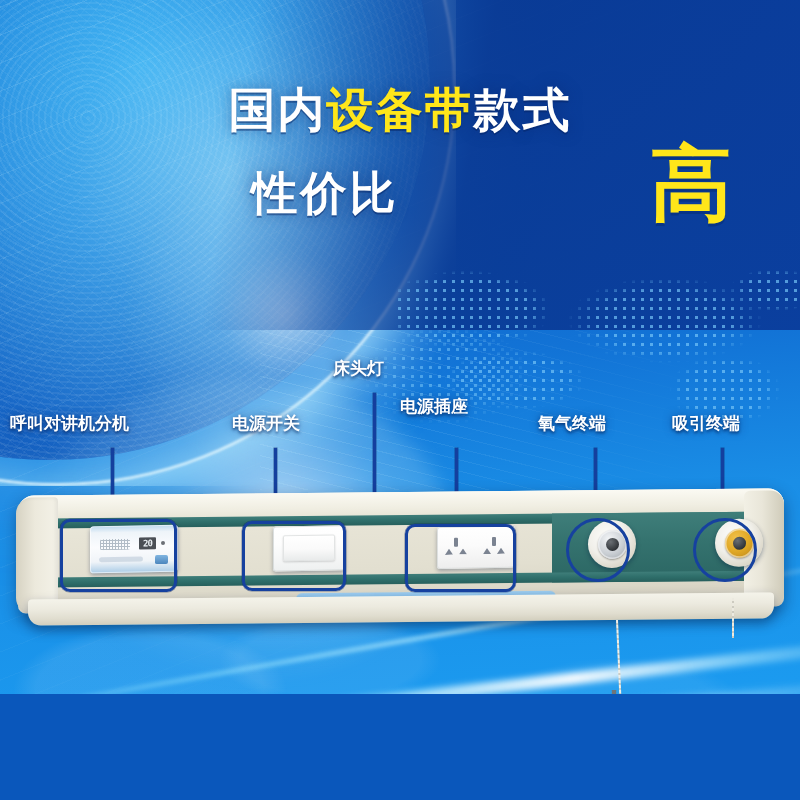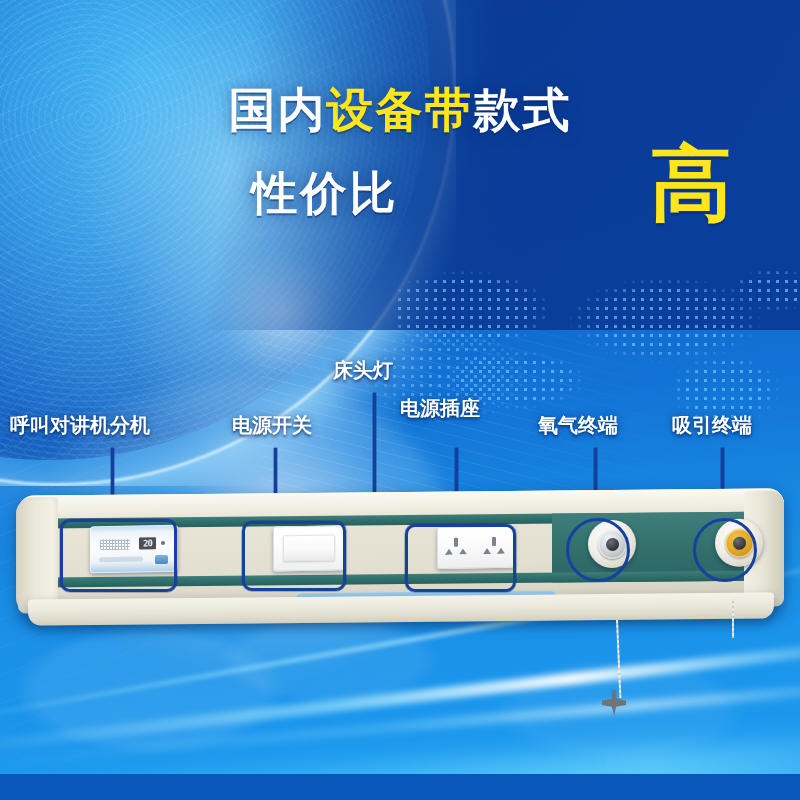--- a/index.html
+++ b/index.html
@@ -3,21 +3,21 @@
 <meta charset="utf-8">
 <title>Medical Bed Head Unit Product Banner</title>
 <style>
   html,body{margin:0;padding:0;}
   body{
     width:800px;height:800px;overflow:hidden;
     font-family:"Liberation Sans","DejaVu Sans",sans-serif;
     background:#0a57bb;
   }
   #stage{
-    position:relative;width:800px;height:774px;overflow:hidden;
+    position:relative;width:800px;height:694px;overflow:hidden;
     background:#0d57b8;
   }
 
   
   .bg-base{
     position:absolute;inset:0;
     background:
       linear-gradient(175deg,#0b4fae 0%,#0f5ec4 28%,#1273d6 52%,#1a8ee6 72%,#1b9bf0 100%);
   }
   
@@ -149,21 +149,21 @@
     padding-right:150px;box-sizing:border-box;
   }
   .h-big{
     position:absolute;left:650px;top:143px;
     font-size:82px;font-weight:bold;line-height:1;color:#ffe61a;
     text-shadow:0 3px 0 rgba(4,34,96,.35);
   }
 
   
   .callout{
-    position:absolute;color:#fff;font-weight:bold;font-size:20px;line-height:1;
+    position:absolute;color:#fff;font-weight:bold;font-size:17px;line-height:1;
     white-space:nowrap;
     text-shadow:0 2px 3px rgba(3,30,85,.65),0 0 9px rgba(5,40,110,.55);
   }
 
   
   .leader{
     position:absolute;width:3px;background:#143f9e;
     box-shadow:0 0 0 .5px rgba(12,40,110,.6);
   }
 

